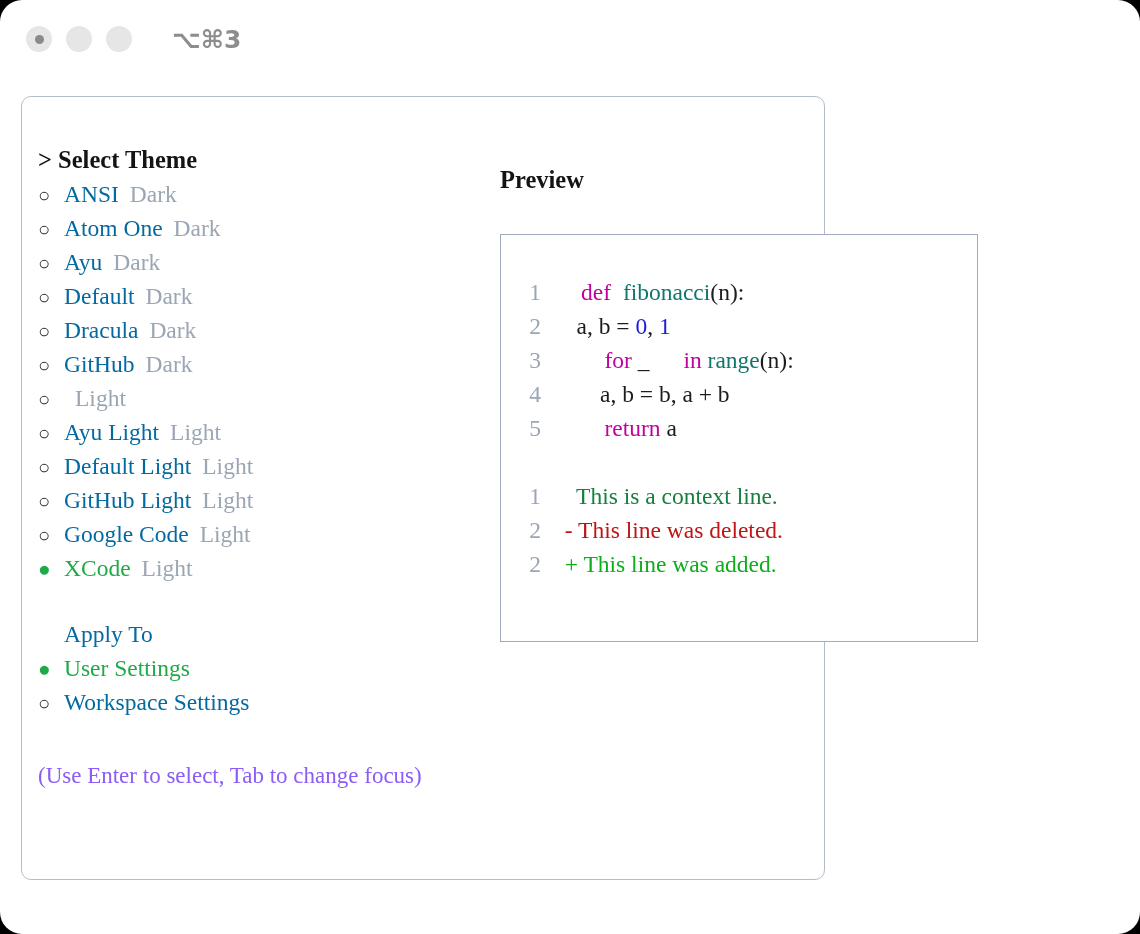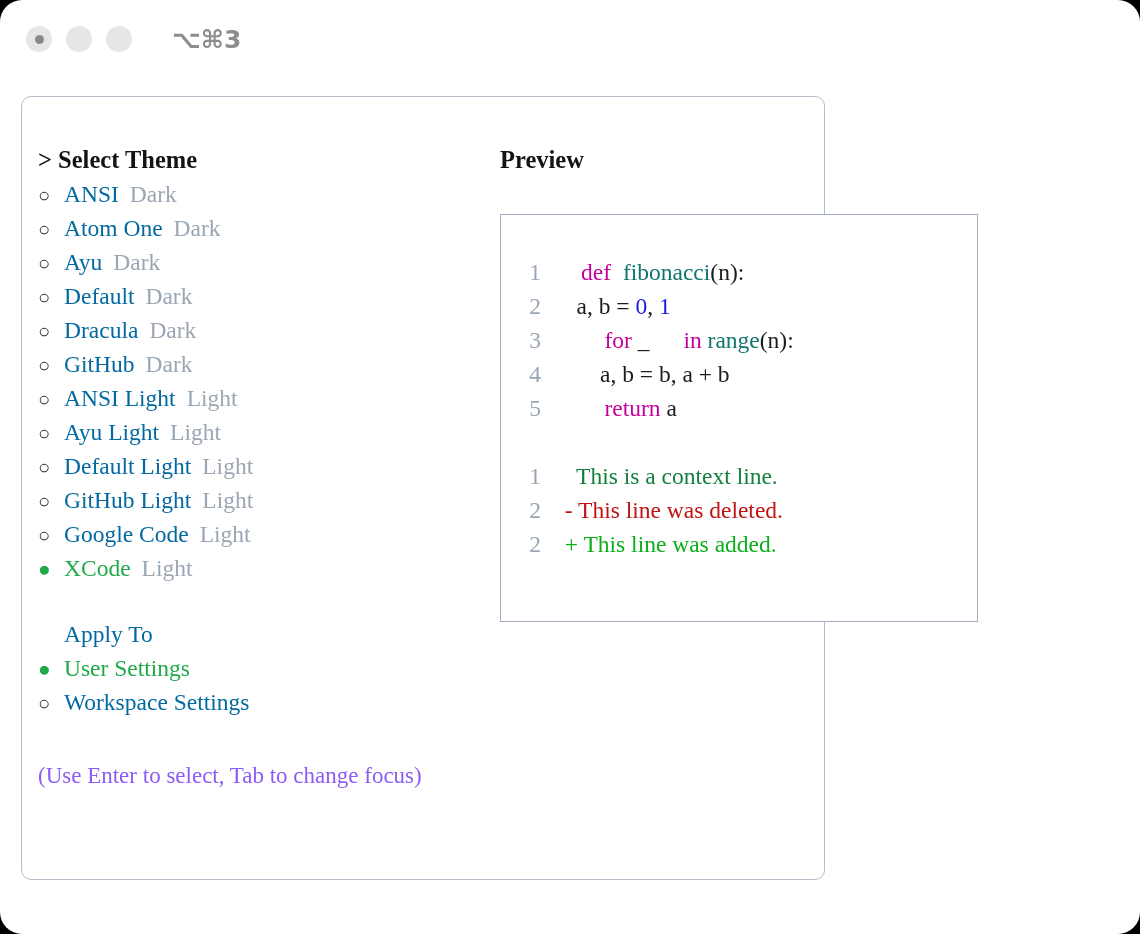--- a/index.html
+++ b/index.html
@@ -125,20 +125,21 @@
     position: absolute;
     left: 478px;
     top: 46px;
     width: 500px;
   }
   #preview-title {
     font-size: 24.5px;
     font-weight: bold;
     color: #141414;
     line-height: 34px;
+    margin-top: 20px;
   }
   #preview-box {
     margin-top: 37px;
     width: 478px;
     height: 408px;
     border: 1px solid #9facbd;
     box-sizing: border-box;
     background: #ffffff;
     position: relative;
   }
@@ -212,21 +213,20 @@
             <span class="label">Dracula</span>
             <span class="meta">Dark</span>
           </div>
           <div class="row">
             <span class="bullet">○</span>
             <span class="label">GitHub</span>
             <span class="meta">Dark</span>
           </div>
           <div class="row">
             <span class="bullet">○</span>
-            <span class="label">ANSI Light</span>
             <span class="meta">Light</span>
           </div>
           <div class="row">
             <span class="bullet">○</span>
             <span class="label">Ayu Light</span>
             <span class="meta">Light</span>
           </div>
           <div class="row">
             <span class="bullet">○</span>
             <span class="label">Default Light</span>

